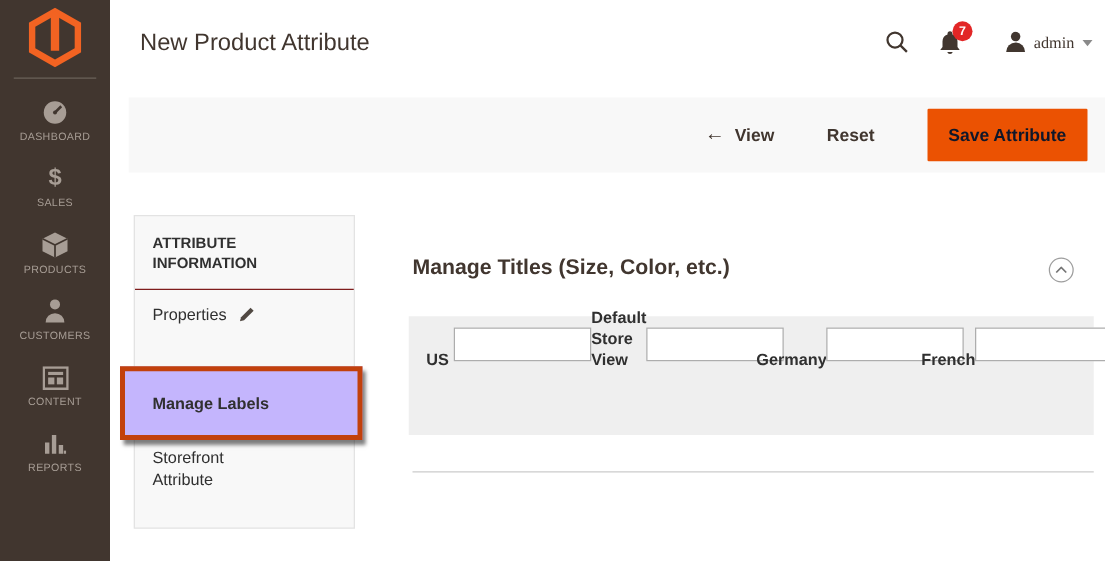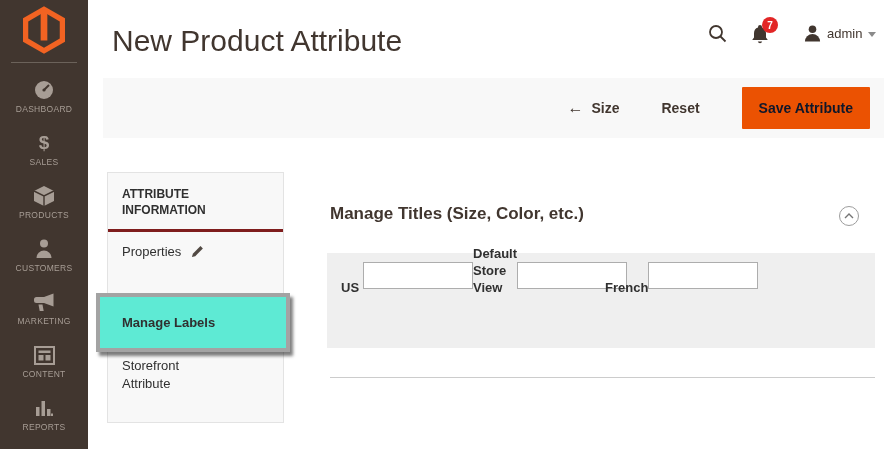--- a/index.html
+++ b/index.html
@@ -12,54 +12,54 @@
   .logo { position:absolute; left:23px; top:6px; width:42px; height:48px; }
   .logo-divider { position:absolute; left:11px; top:62px; width:66px; height:1px; background:#6b625a; }
   .nav { position:absolute; left:0; top:70px; width:88px; }
   .nav-item { height:53px; display:flex; flex-direction:column; align-items:center;
               justify-content:center; gap:3px; cursor:pointer; }
   .nav-icon { height:22px; display:flex; align-items:center; justify-content:center; }
   .nav-label { font-size:8.5px; letter-spacing:.3px; color:#a79d95; }
   .dollar-glyph { font-size:19px; font-weight:bold; color:#a79d95; line-height:22px; }
 
   
-  .page-title { position:absolute; left:112px; top:24px; font-size:30px; color:#41362f; }
+  .page-title { position:absolute; left:112px; top:24px; font-size:19px; color:#41362f; }
   .hdr-search { position:absolute; left:708px; top:24px; width:20px; height:20px; cursor:pointer; }
   .hdr-bell { position:absolute; left:750px; top:24px; width:22px; height:22px; cursor:pointer; }
   .badge { position:absolute; left:12px; top:-7px; min-width:16px; height:16px; padding:0 3px;
            border-radius:8px; background:#e22626; color:#fff; font-size:10px; font-weight:bold;
            display:flex; align-items:center; justify-content:center; }
-  .hdr-user { position:absolute; left:804px; top:25px; display:flex; align-items:center; gap:6px; cursor:pointer; }
+  .hdr-user { position:absolute; left:804px; top:25px; display:flex; align-items:center; gap:6px; cursor:pointer;font-family:Liberation Serif, serif; }
   .user-name { font-size:13px; color:#41362f; }
   .caret-down { width:0; height:0; border-left:4px solid transparent; border-right:4px solid transparent;
                 border-top:5px solid #8a8a8a; margin-top:1px; }
 
   
   .toolbar { position:absolute; left:103px; top:78px; width:781px; height:60px; background:#f8f8f8;
              display:flex; align-items:center; justify-content:flex-end; gap:42px; padding-right:14px; }
   .tb-link { font-size:14px; font-weight:600; color:#41362f; cursor:pointer; display:flex;
              align-items:center; gap:8px; background:none; border:none;
              font-family:"Liberation Sans", sans-serif; }
   .back-arrow { font-size:16px; color:#41362f; }
   .save-btn { background:#eb5202; color:#0f172a; font-size:14px; font-weight:600; border:none;
               border-radius:1px; padding:13px 17px; cursor:pointer;
               font-family:"Liberation Sans", sans-serif; }
 
   
   .tab-panel { position:absolute; left:107px; top:172px; width:177px; height:251px;
                background:#f8f8f8; border:1px solid #e3e3e3; }
   .tab-panel-header { position:absolute; left:0; top:0; width:100%; height:59px; padding:13px 14px;
                       font-size:12px; font-weight:bold; color:#303030; line-height:1.35;
-                      border-bottom:3px solid #7f1d1d; }
+                      border-bottom:1px solid #7f1d1d; }
   .tab-item { position:absolute; left:0; width:100%; padding:0 14px; font-size:13px; color:#303030;
               cursor:pointer; line-height:1.35; }
   .tab-properties { top:70px; display:flex; align-items:center; gap:10px; }
   .tab-storefront { top:184px; width:110px; }
   .annotation-box { position:absolute; left:-12px; top:120px; width:194px; height:59px;
-                    background:#5eead4; border:4px solid #a3a3a3;
+                    background:#c4b5fd; border:4px solid #c2410c;
                     box-shadow:3px 4px 3px rgba(0,0,0,.5); display:flex; align-items:center; }
   .tab-active-label { font-size:13px; font-weight:600; color:#303030; padding-left:22px; cursor:pointer; }
 
   
   .section-title { position:absolute; left:330px; top:204px; font-size:17px; font-weight:700; color:#41362f; }
   .collapse-btn { position:absolute; left:839px; top:206px; width:20px; height:20px; border:1px solid #9d9d9d;
                   border-radius:50%; background:#fff; display:flex; align-items:center; justify-content:center;
                   cursor:pointer; }
   .fieldset { position:absolute; left:327px; top:253px; width:548px; height:95px; background:#efefef; }
   .columns { position:absolute; left:14px; top:0; display:flex; }
@@ -110,29 +110,20 @@
         <span class="nav-icon">
           <svg width="18" height="20" viewBox="0 0 18 20">
               <circle cx="9" cy="4.5" r="4" fill="#a79d95"></circle>
               <path d="M1.5 19 a7.5 7.5 0 0 1 15 0 Z" fill="#a79d95"></path>
             </svg>
         </span>
         <span class="nav-label">CUSTOMERS</span>
       </div>
       <div class="nav-item">
         <span class="nav-icon">
-          <svg width="22" height="19" viewBox="0 0 22 19">
-              <path fill="#a79d95" d="M20.5 0.5 V13.5 L11 10 H3.5 a2.5 2.5 0 0 1 -2.5 -2.5 V6.5 a2.5 2.5 0 0 1 2.5 -2.5 H11 Z"></path>
-              <path fill="#a79d95" d="M5.5 11.5 h4 l1.2 6.5 h-4 Z"></path>
-            </svg>
-        </span>
-        <span class="nav-label">MARKETING</span>
-      </div>
-      <div class="nav-item">
-        <span class="nav-icon">
           <svg width="21" height="19" viewBox="0 0 21 19">
               <rect x="1" y="1" width="19" height="17" fill="none" stroke="#a79d95" stroke-width="2"></rect>
               <rect x="4.5" y="4.5" width="12" height="2.5" fill="#a79d95"></rect>
               <rect x="4.5" y="9" width="5" height="5.5" fill="#a79d95"></rect>
               <rect x="11.5" y="9" width="5" height="5.5" fill="#a79d95"></rect>
             </svg>
         </span>
         <span class="nav-label">CONTENT</span>
       </div>
       <div class="nav-item">
@@ -171,21 +162,21 @@
         <circle cx="9" cy="4.5" r="4" fill="#41362f"></circle>
         <path d="M1 17.5 a8 8 0 0 1 16 0 Z" fill="#41362f"></path>
       </svg>
     <span class="user-name">admin</span>
     <span class="caret-down"></span>
   </span>
 
   <div class="toolbar">
     <button class="tb-link">
       <span class="back-arrow">←</span>
-      <span>Size</span>
+      <span>View</span>
     </button>
     <button class="tb-link">
       <span>Reset</span>
     </button>
     <button class="save-btn">Save Attribute</button>
   </div>
 
   <div class="tab-panel">
     <div class="tab-panel-header">ATTRIBUTE INFORMATION</div>
 
@@ -217,20 +208,24 @@
     <div class="columns">
       <div class="col">
         <div class="col-label">US</div>
         <input class="col-input" type="text" value="" style="">
       </div>
       <div class="col">
         <div class="col-label">Default Store View</div>
         <input class="col-input" type="text" value="" style="">
       </div>
       <div class="col">
+        <div class="col-label">Germany</div>
+        <input class="col-input" type="text" value="" style="">
+      </div>
+      <div class="col">
         <div class="col-label">French</div>
         <input class="col-input" type="text" value="" style="">
       </div>
     </div>
   </div>
 
   <div class="divider"></div>
 
 </div>
 

